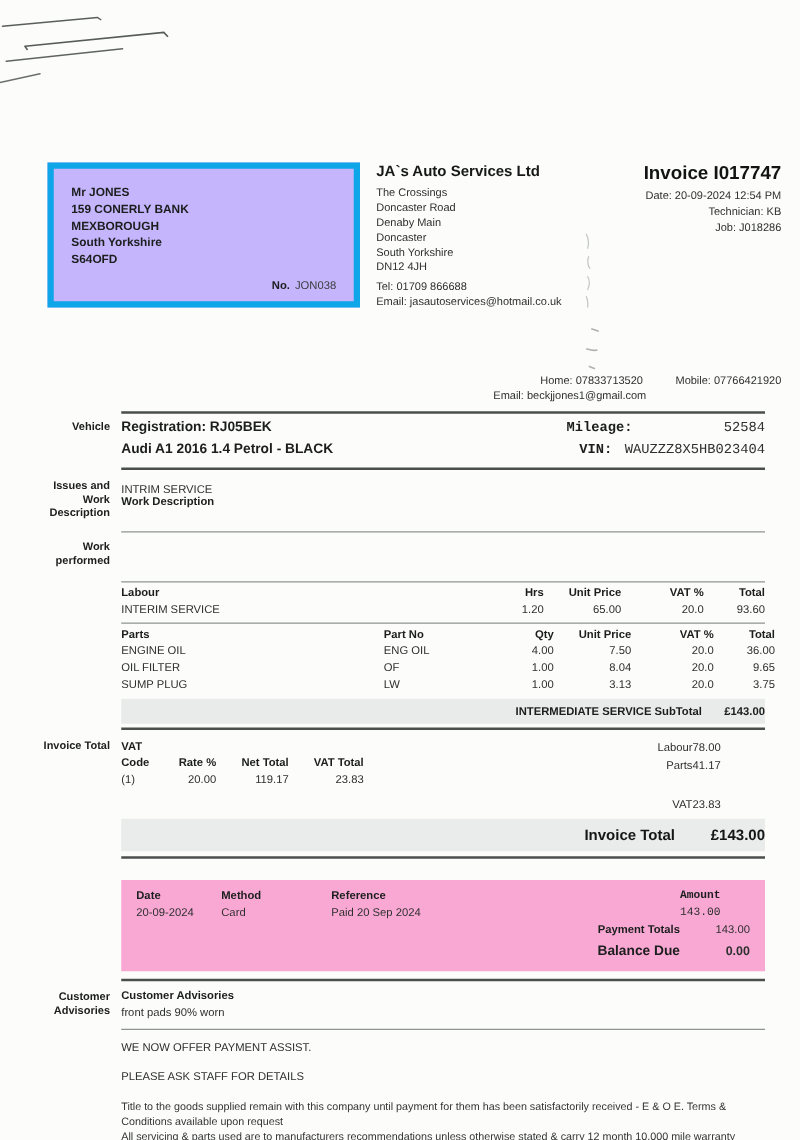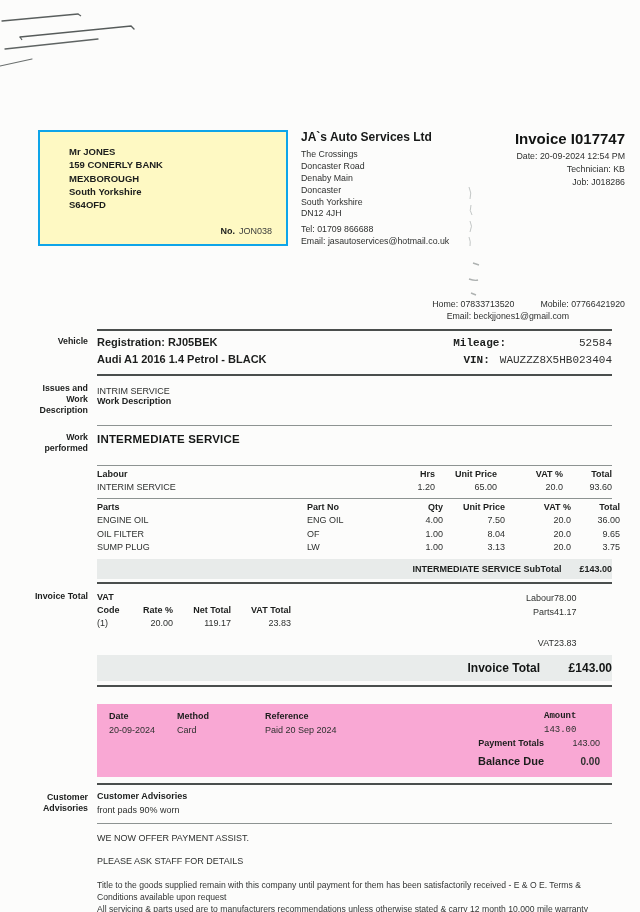--- a/index.html
+++ b/index.html
@@ -7,22 +7,22 @@
     position:relative;width:640px;height:912px;margin:0 auto;
     background:#fcfcfb;overflow:hidden;
     font-family:"Liberation Sans",sans-serif;color:#2e302f;
   }
   .scan-marks{position:absolute;left:0;top:0;}
   .pen-marks{position:absolute;left:455px;top:185px;}
 
   
   .header-row{position:absolute;top:130px;left:38px;right:15px;display:flex;}
   .addr-box{
-    width:250px;height:116px;border:2px solid #0ea5e9;box-sizing:border-box;
-    padding:13px 14px 8px 29px;position:relative;background:#fef9c3;flex-shrink:0;
+    width:250px;height:116px;border:5px solid #0ea5e9;box-sizing:border-box;
+    padding:13px 14px 8px 14px;position:relative;background:#c4b5fd;flex-shrink:0;
   }
   .addr-line{font-weight:bold;font-size:9.5px;line-height:1.4;color:#1c1e1d;}
   .acc-no{position:absolute;right:14px;bottom:8px;font-size:9px;}
   .acc-no b{color:#1c1e1d;}
   .acc-no span{margin-left:4px;color:#3a3c3b;}
 
   .company{margin-left:13px;width:172px;flex-shrink:0;}
   .company-name{font-size:12px;font-weight:bold;color:#171918;margin-bottom:5px;}
   .company-line{font-size:8.8px;line-height:1.35;}
   .company-tel{font-size:8.8px;margin-top:4px;line-height:1.35;}
@@ -30,21 +30,21 @@
 
   .inv-head{flex:1;text-align:right;}
   .inv-title{font-size:15px;font-weight:bold;color:#121413;margin-bottom:3px;}
   .inv-meta{font-size:8.8px;line-height:1.45;}
 
   
   .contact{position:absolute;top:299px;left:0;right:15px;font-size:8.8px;}
   .contact-r1{display:flex;justify-content:flex-end;}
   .contact-r1 .home{margin-right:26px;}
   .contact-r2{display:flex;justify-content:flex-end;margin-top:2px;}
-  .contact-r2 .email{margin-right:56px;}
+  .contact-r2 .email{margin-right:108px;}
 
   
   .main{position:absolute;top:329px;left:22px;right:15px;}
   .row{display:flex;align-items:flex-start;}
   .gutter{
     width:66px;flex-shrink:0;text-align:right;font-weight:bold;
     font-size:8.8px;color:#1c1e1d;line-height:1.25;padding-top:7px;
   }
   .content{flex:1;margin-left:9px;padding-right:13px;min-width:0;}
   .hr-dark{border-top:2px solid #4a4e4d;height:0;}
@@ -189,21 +189,20 @@
       <div class="content">
         <div class="t" style="margin-top:3px;">INTRIM SERVICE</div>
         <div class="t b">Work Description</div>
       </div>
     </div>
 
     <div class="row" style="margin-top:9px;">
       <div class="gutter">Work performed</div>
       <div class="content">
         <div class="hr-thin"></div>
-        <div class="work-head" style="margin-top:7px;">INTERMEDIATE SERVICE</div>
       </div>
     </div>
 
     <div class="row" style="margin-top:11px;">
       <div class="gutter"></div>
       <div class="content">
         <div class="hr-thin"></div>
 
         <div class="lab-grid" style="margin-top:2px;">
           <div class="b">Labour</div>

